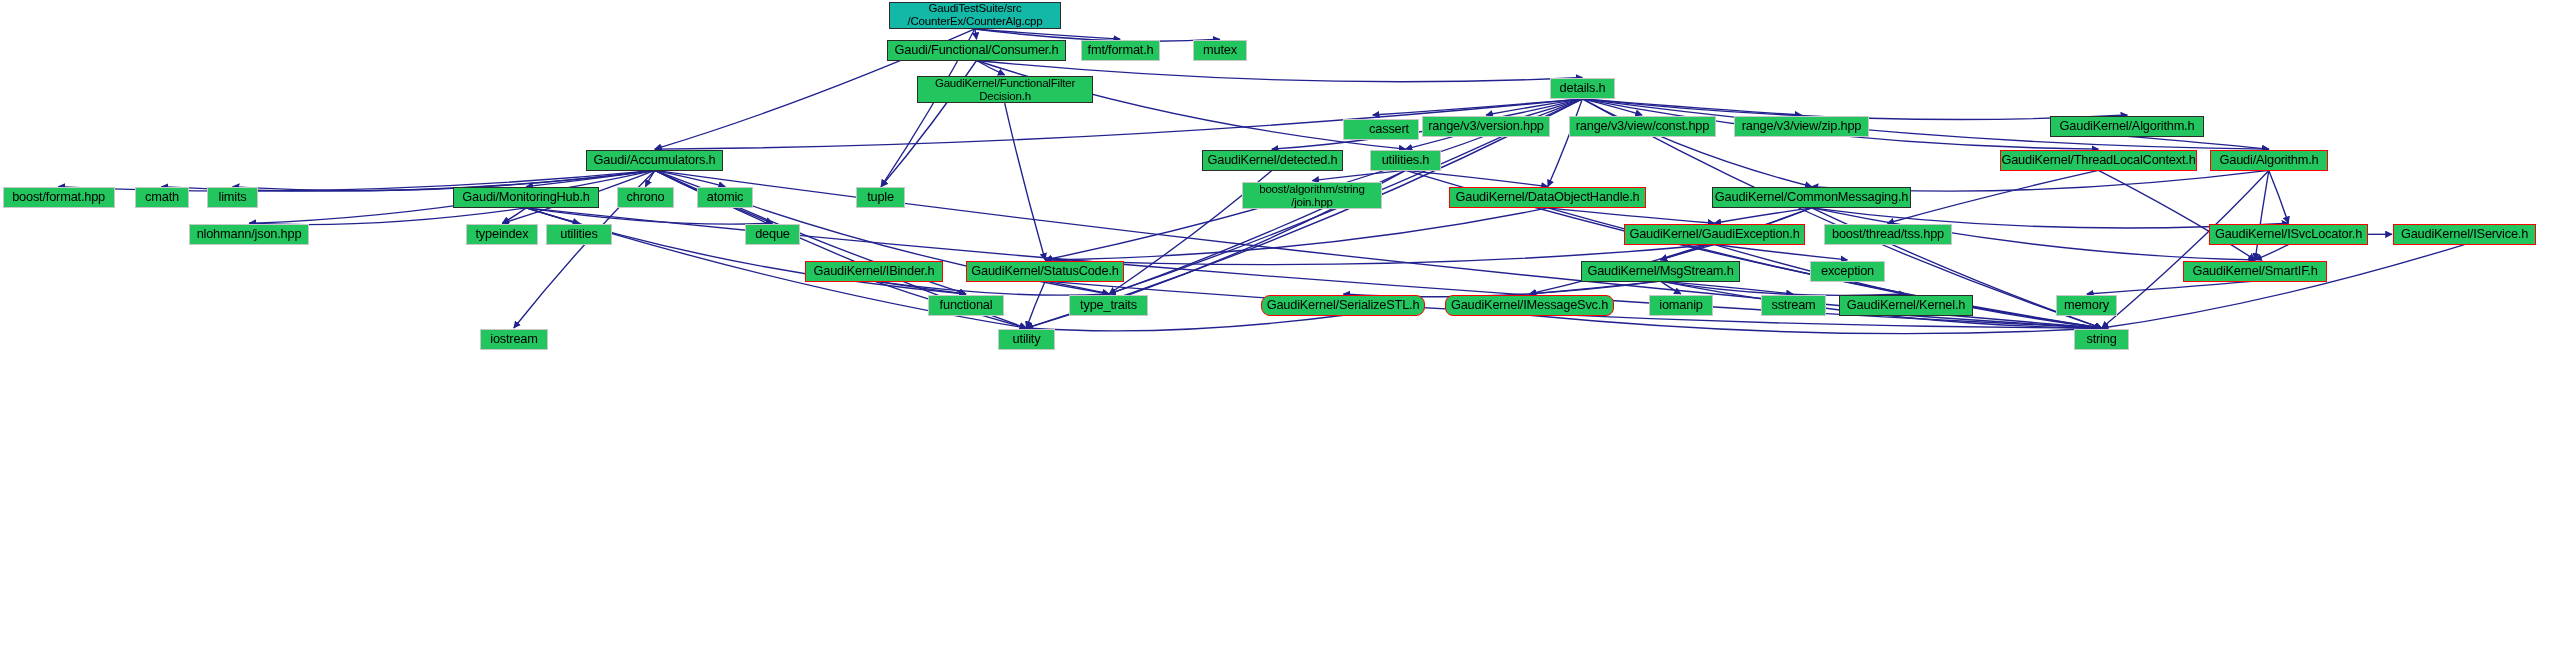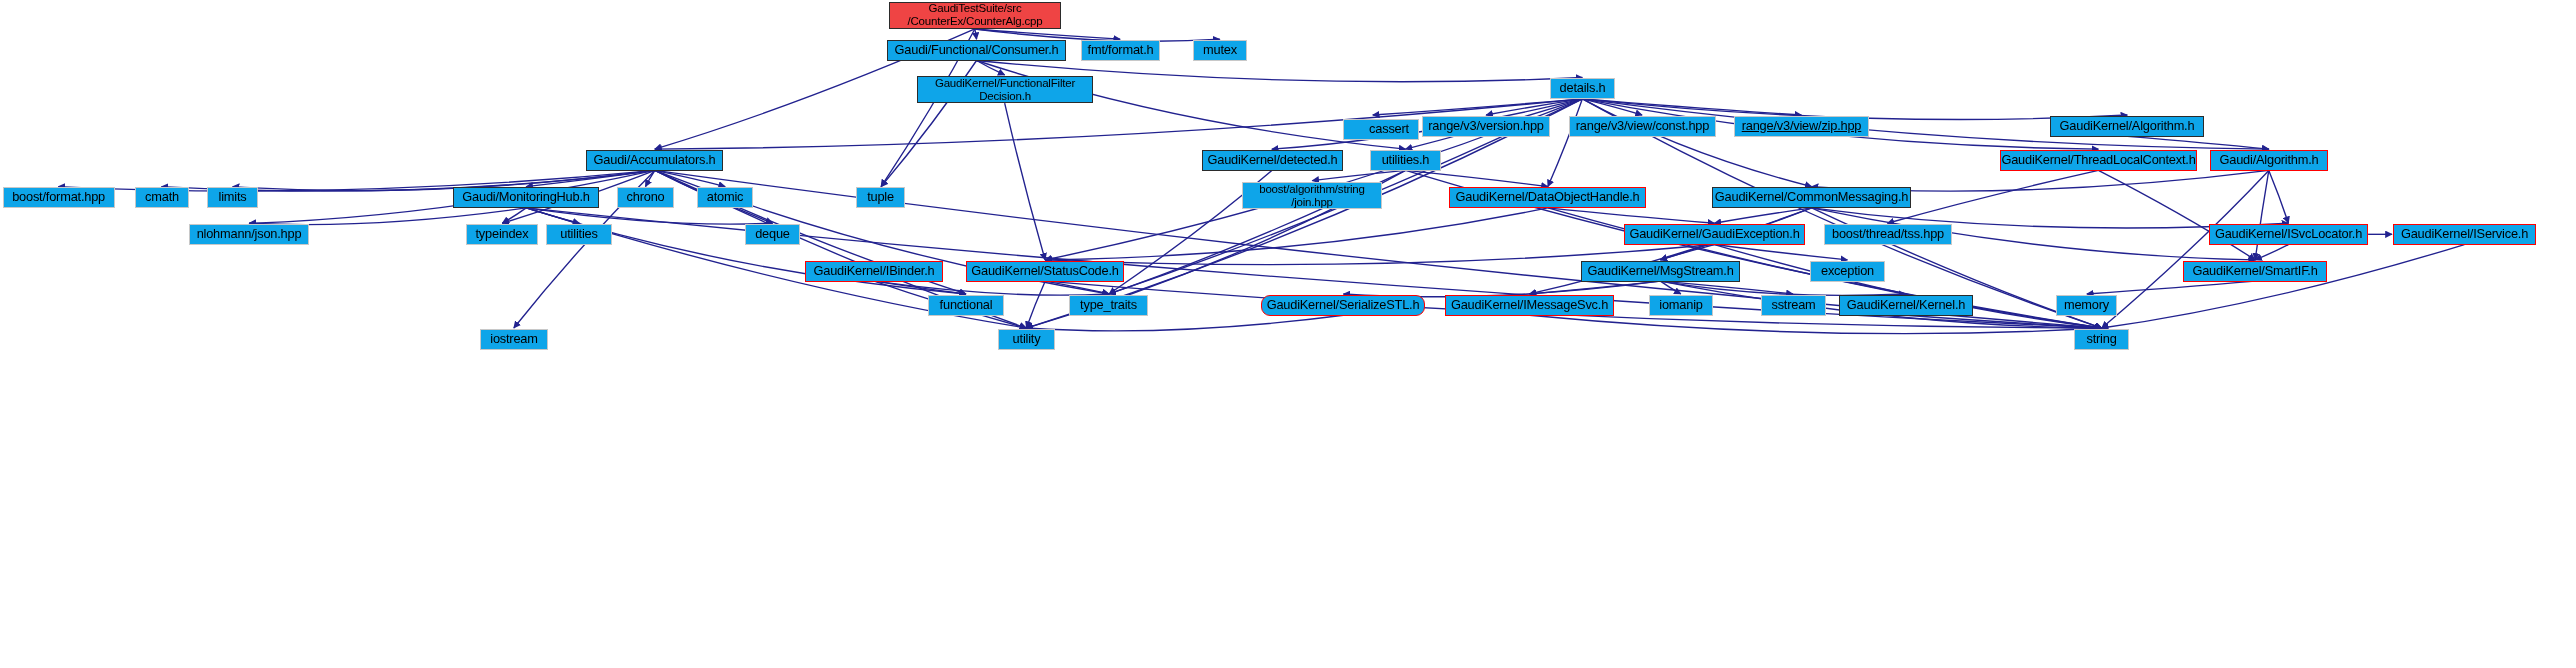--- a/index.html
+++ b/index.html
@@ -25,36 +25,36 @@
     pointer-events: none;
   }
   .node {
     position: absolute;
     box-sizing: border-box;
     display: flex;
     align-items: center;
     justify-content: center;
     text-align: center;
     line-height: 1.12;
-    background: #0ea5e9;
+    background: #22c55e;
     border: 0.9px solid #c8c8c8;
     color: #000000;
     font-size: 12.8px;
     letter-spacing: -0.2px;
     white-space: pre-line;
     z-index: 5;
   }
   .node.solid {
     border: 1.4px solid #2b2b2b;
   }
   .node.red {
     border: 1.4px solid #ff0000;
   }
   .node.root {
-    background: #ef4444;
+    background: #14b8a6;
     border: 1.4px solid #2b2b2b;
   }
 </style>
 </head>
 <body>
 
 <div id="graph">
   <svg id="edges" viewBox="0 0 3023 784" preserveAspectRatio="none">
     <defs>
       <marker id="arrow" viewBox="0 0 10 10" refX="9" refY="5" markerWidth="5.5" markerHeight="5.5" orient="auto-start-reverse">
@@ -161,21 +161,21 @@
 /CounterEx/CounterAlg.cpp</div>
       <div class="node solid" style="left: 887px; top: 40px; width: 179px; height: 20.5px;">Gaudi/Functional/Consumer.h</div>
       <div class="node " style="left: 1081px; top: 40px; width: 79px; height: 20.5px;">fmt/format.h</div>
       <div class="node " style="left: 1193px; top: 40px; width: 54px; height: 20.5px;">mutex</div>
       <div class="node solid" style="left: 917px; top: 76px; width: 176px; height: 27px; font-size: 11.5px;">GaudiKernel/FunctionalFilter
 Decision.h</div>
       <div class="node " style="left: 1550px; top: 78px; width: 65px; height: 20.5px;">details.h</div>
       <div class="node " style="left: 1343px; top: 119px; width: 76px; height: 20.5px; padding-left: 16px;">cassert</div>
       <div class="node " style="left: 1422px; top: 116px; width: 128px; height: 20.5px;">range/v3/version.hpp</div>
       <div class="node " style="left: 1569px; top: 116px; width: 147px; height: 20.5px;">range/v3/view/const.hpp</div>
-      <div class="node " style="left: 1734px; top: 116px; width: 135px; height: 20.5px; text-decoration: underline;">range/v3/view/zip.hpp</div>
+      <div class="node " style="left: 1734px; top: 116px; width: 135px; height: 20.5px;">range/v3/view/zip.hpp</div>
       <div class="node solid" style="left: 2050px; top: 116px; width: 154px; height: 20.5px;">GaudiKernel/Algorithm.h</div>
       <div class="node solid" style="left: 586px; top: 150px; width: 137px; height: 20.5px;">Gaudi/Accumulators.h</div>
       <div class="node solid" style="left: 1202px; top: 150px; width: 141px; height: 20.5px;">GaudiKernel/detected.h</div>
       <div class="node " style="left: 1370px; top: 150px; width: 71px; height: 20.5px;">utilities.h</div>
       <div class="node red" style="left: 2000px; top: 150px; width: 197px; height: 20.5px;">GaudiKernel/ThreadLocalContext.h</div>
       <div class="node red" style="left: 2210px; top: 150px; width: 118px; height: 20.5px;">Gaudi/Algorithm.h</div>
       <div class="node " style="left: 2.6px; top: 187px; width: 112px; height: 20.5px;">boost/format.hpp</div>
       <div class="node " style="left: 135px; top: 187px; width: 54px; height: 20.5px;">cmath</div>
       <div class="node " style="left: 207px; top: 187px; width: 51px; height: 20.5px;">limits</div>
       <div class="node solid" style="left: 453px; top: 187px; width: 146px; height: 20.5px;">Gaudi/MonitoringHub.h</div>
@@ -195,21 +195,21 @@
       <div class="node red" style="left: 2209px; top: 224px; width: 159px; height: 20.5px;">GaudiKernel/ISvcLocator.h</div>
       <div class="node red" style="left: 2393px; top: 224px; width: 143px; height: 20.5px;">GaudiKernel/IService.h</div>
       <div class="node red" style="left: 805px; top: 261px; width: 138px; height: 20.5px;">GaudiKernel/IBinder.h</div>
       <div class="node red" style="left: 966px; top: 261px; width: 158px; height: 20.5px;">GaudiKernel/StatusCode.h</div>
       <div class="node solid" style="left: 1581px; top: 261px; width: 159px; height: 20.5px;">GaudiKernel/MsgStream.h</div>
       <div class="node " style="left: 1810px; top: 261px; width: 75px; height: 20.5px;">exception</div>
       <div class="node red" style="left: 2183px; top: 261px; width: 144px; height: 20.5px;">GaudiKernel/SmartIF.h</div>
       <div class="node " style="left: 928px; top: 295px; width: 76px; height: 20.5px;">functional</div>
       <div class="node " style="left: 1069px; top: 295px; width: 79px; height: 20.5px;">type_traits</div>
       <div class="node red" style="left: 1261px; top: 295px; width: 164px; height: 20.5px; border-radius: 9px;">GaudiKernel/SerializeSTL.h</div>
-      <div class="node red" style="left: 1445px; top: 295px; width: 169px; height: 20.5px;">GaudiKernel/IMessageSvc.h</div>
+      <div class="node red" style="left: 1445px; top: 295px; width: 169px; height: 20.5px; border-radius: 8px;">GaudiKernel/IMessageSvc.h</div>
       <div class="node " style="left: 1649px; top: 295px; width: 64px; height: 20.5px;">iomanip</div>
       <div class="node " style="left: 1761px; top: 295px; width: 65px; height: 20.5px;">sstream</div>
       <div class="node solid" style="left: 1839px; top: 295px; width: 134px; height: 20.5px;">GaudiKernel/Kernel.h</div>
       <div class="node " style="left: 2056px; top: 295px; width: 61px; height: 20.5px;">memory</div>
       <div class="node " style="left: 480px; top: 329px; width: 68px; height: 20.5px;">iostream</div>
       <div class="node " style="left: 998px; top: 329px; width: 57px; height: 20.5px;">utility</div>
       <div class="node " style="left: 2074px; top: 329px; width: 55px; height: 20.5px;">string</div>
     </div>
 </div>
 

